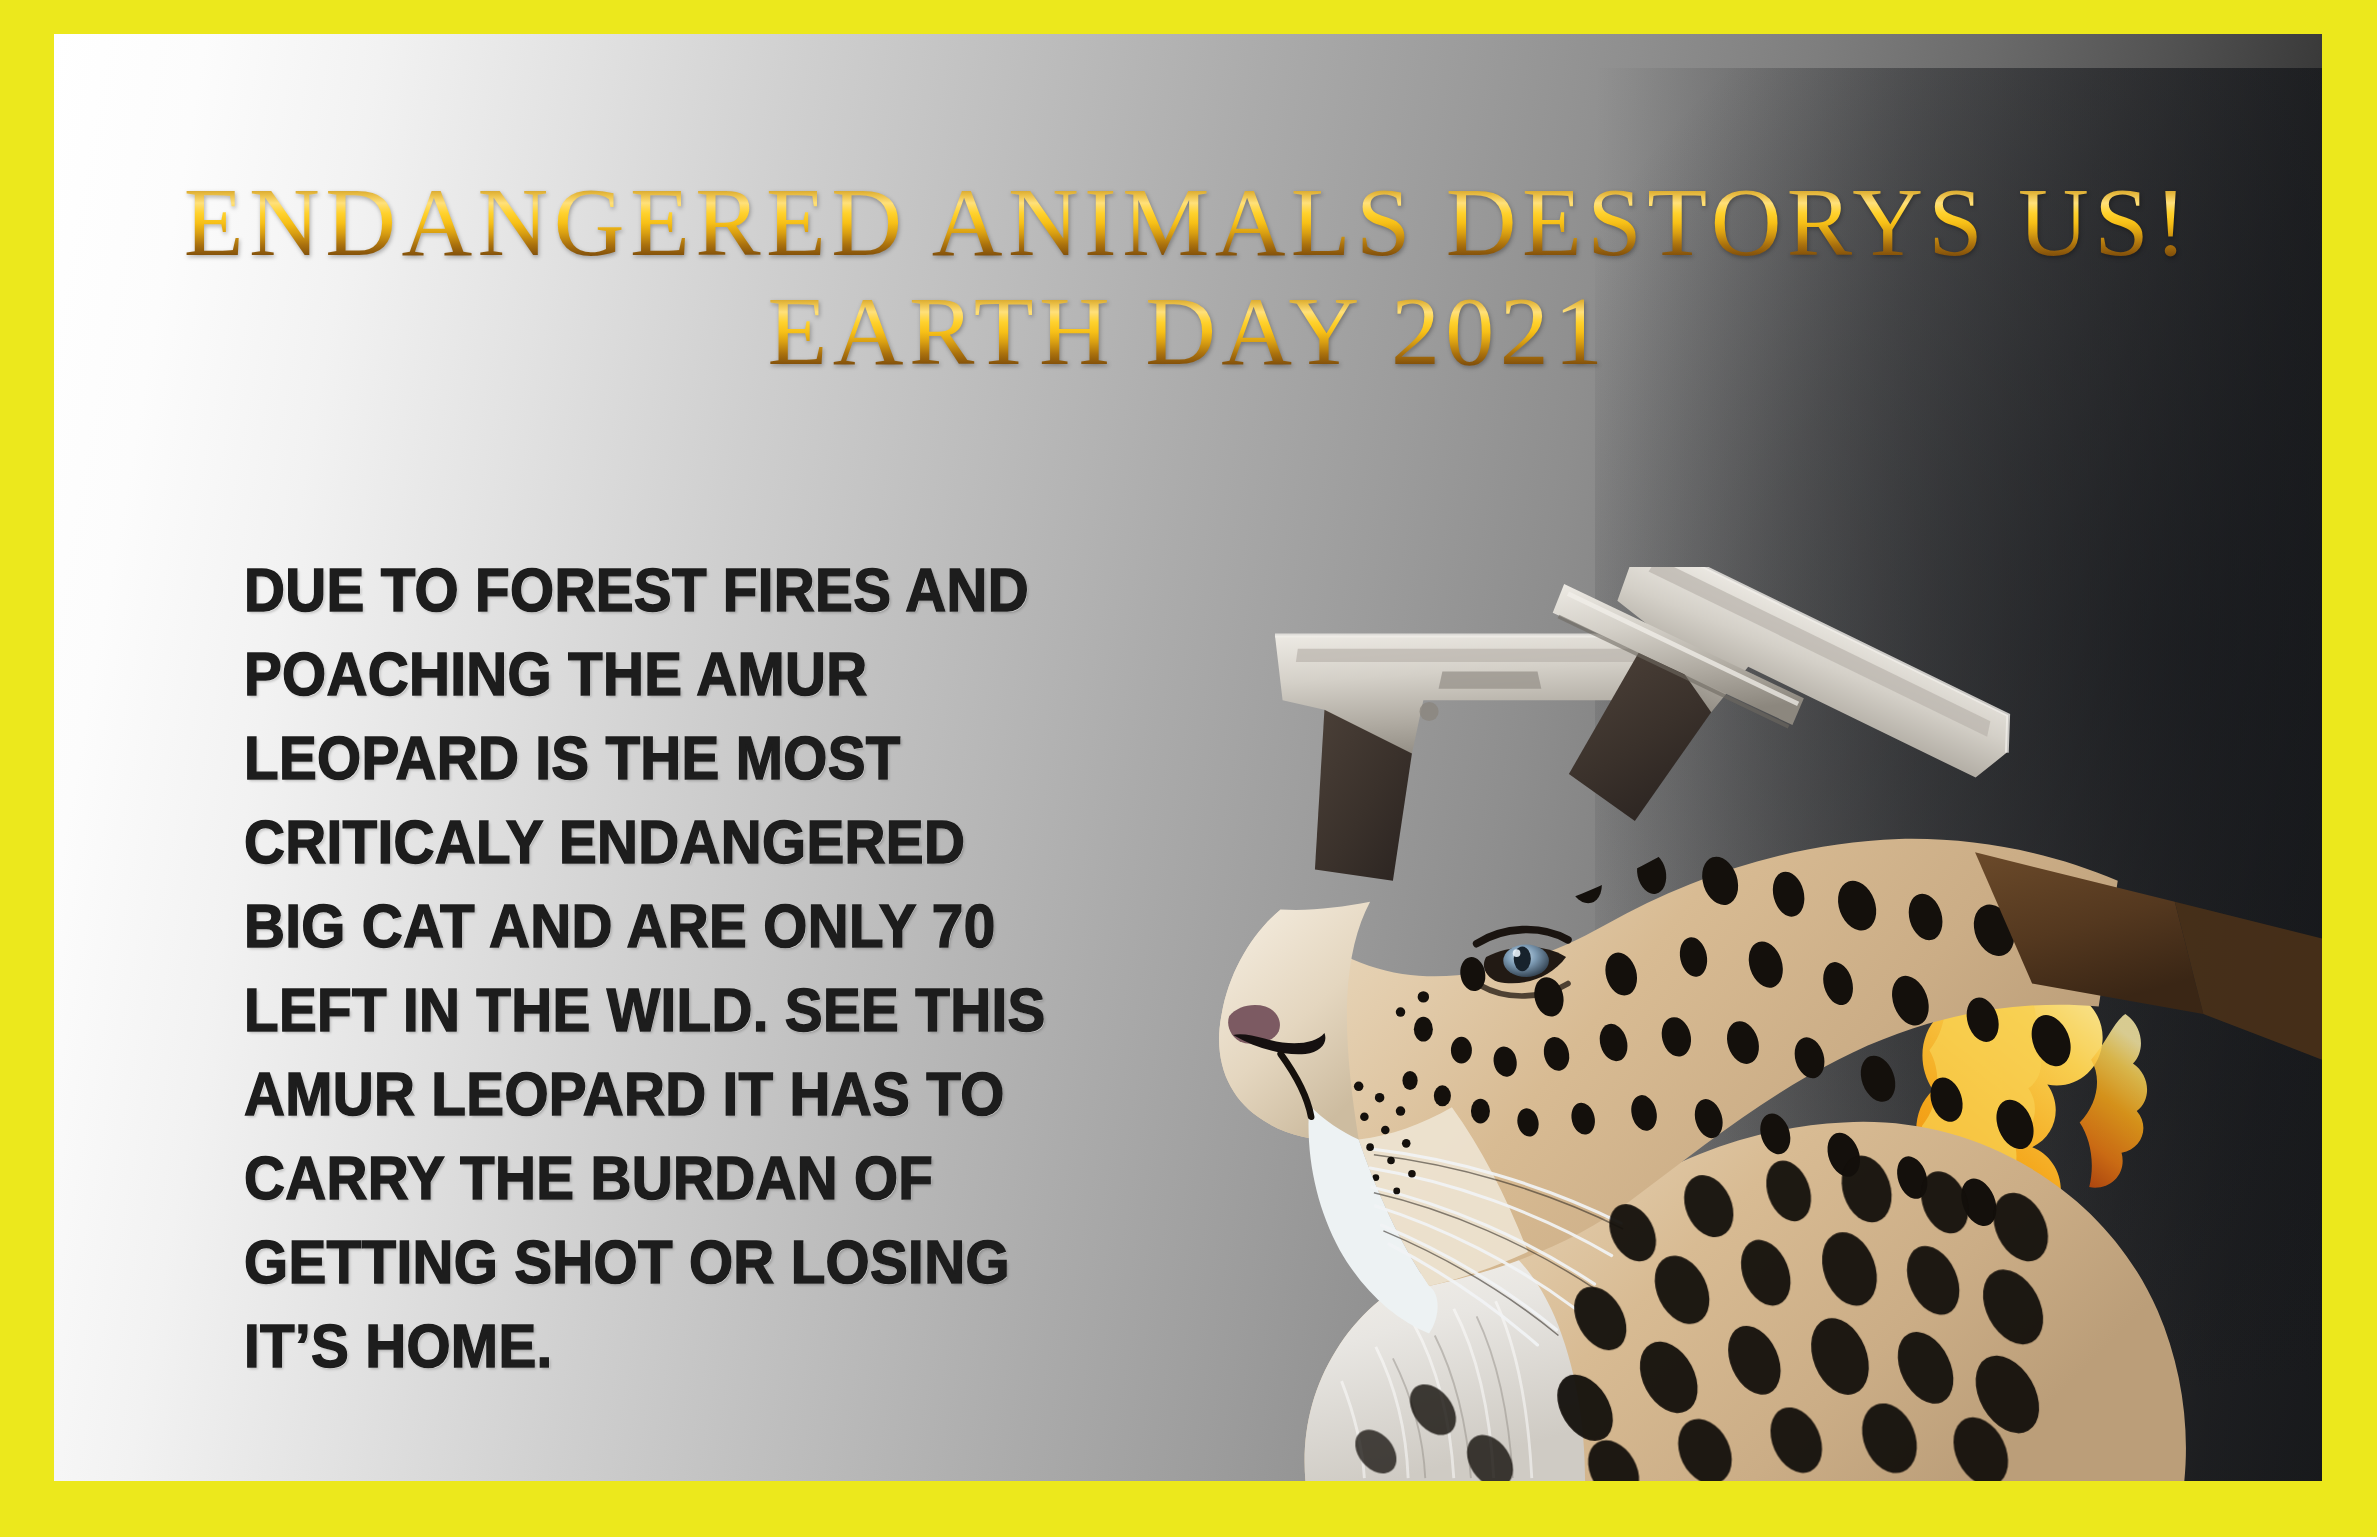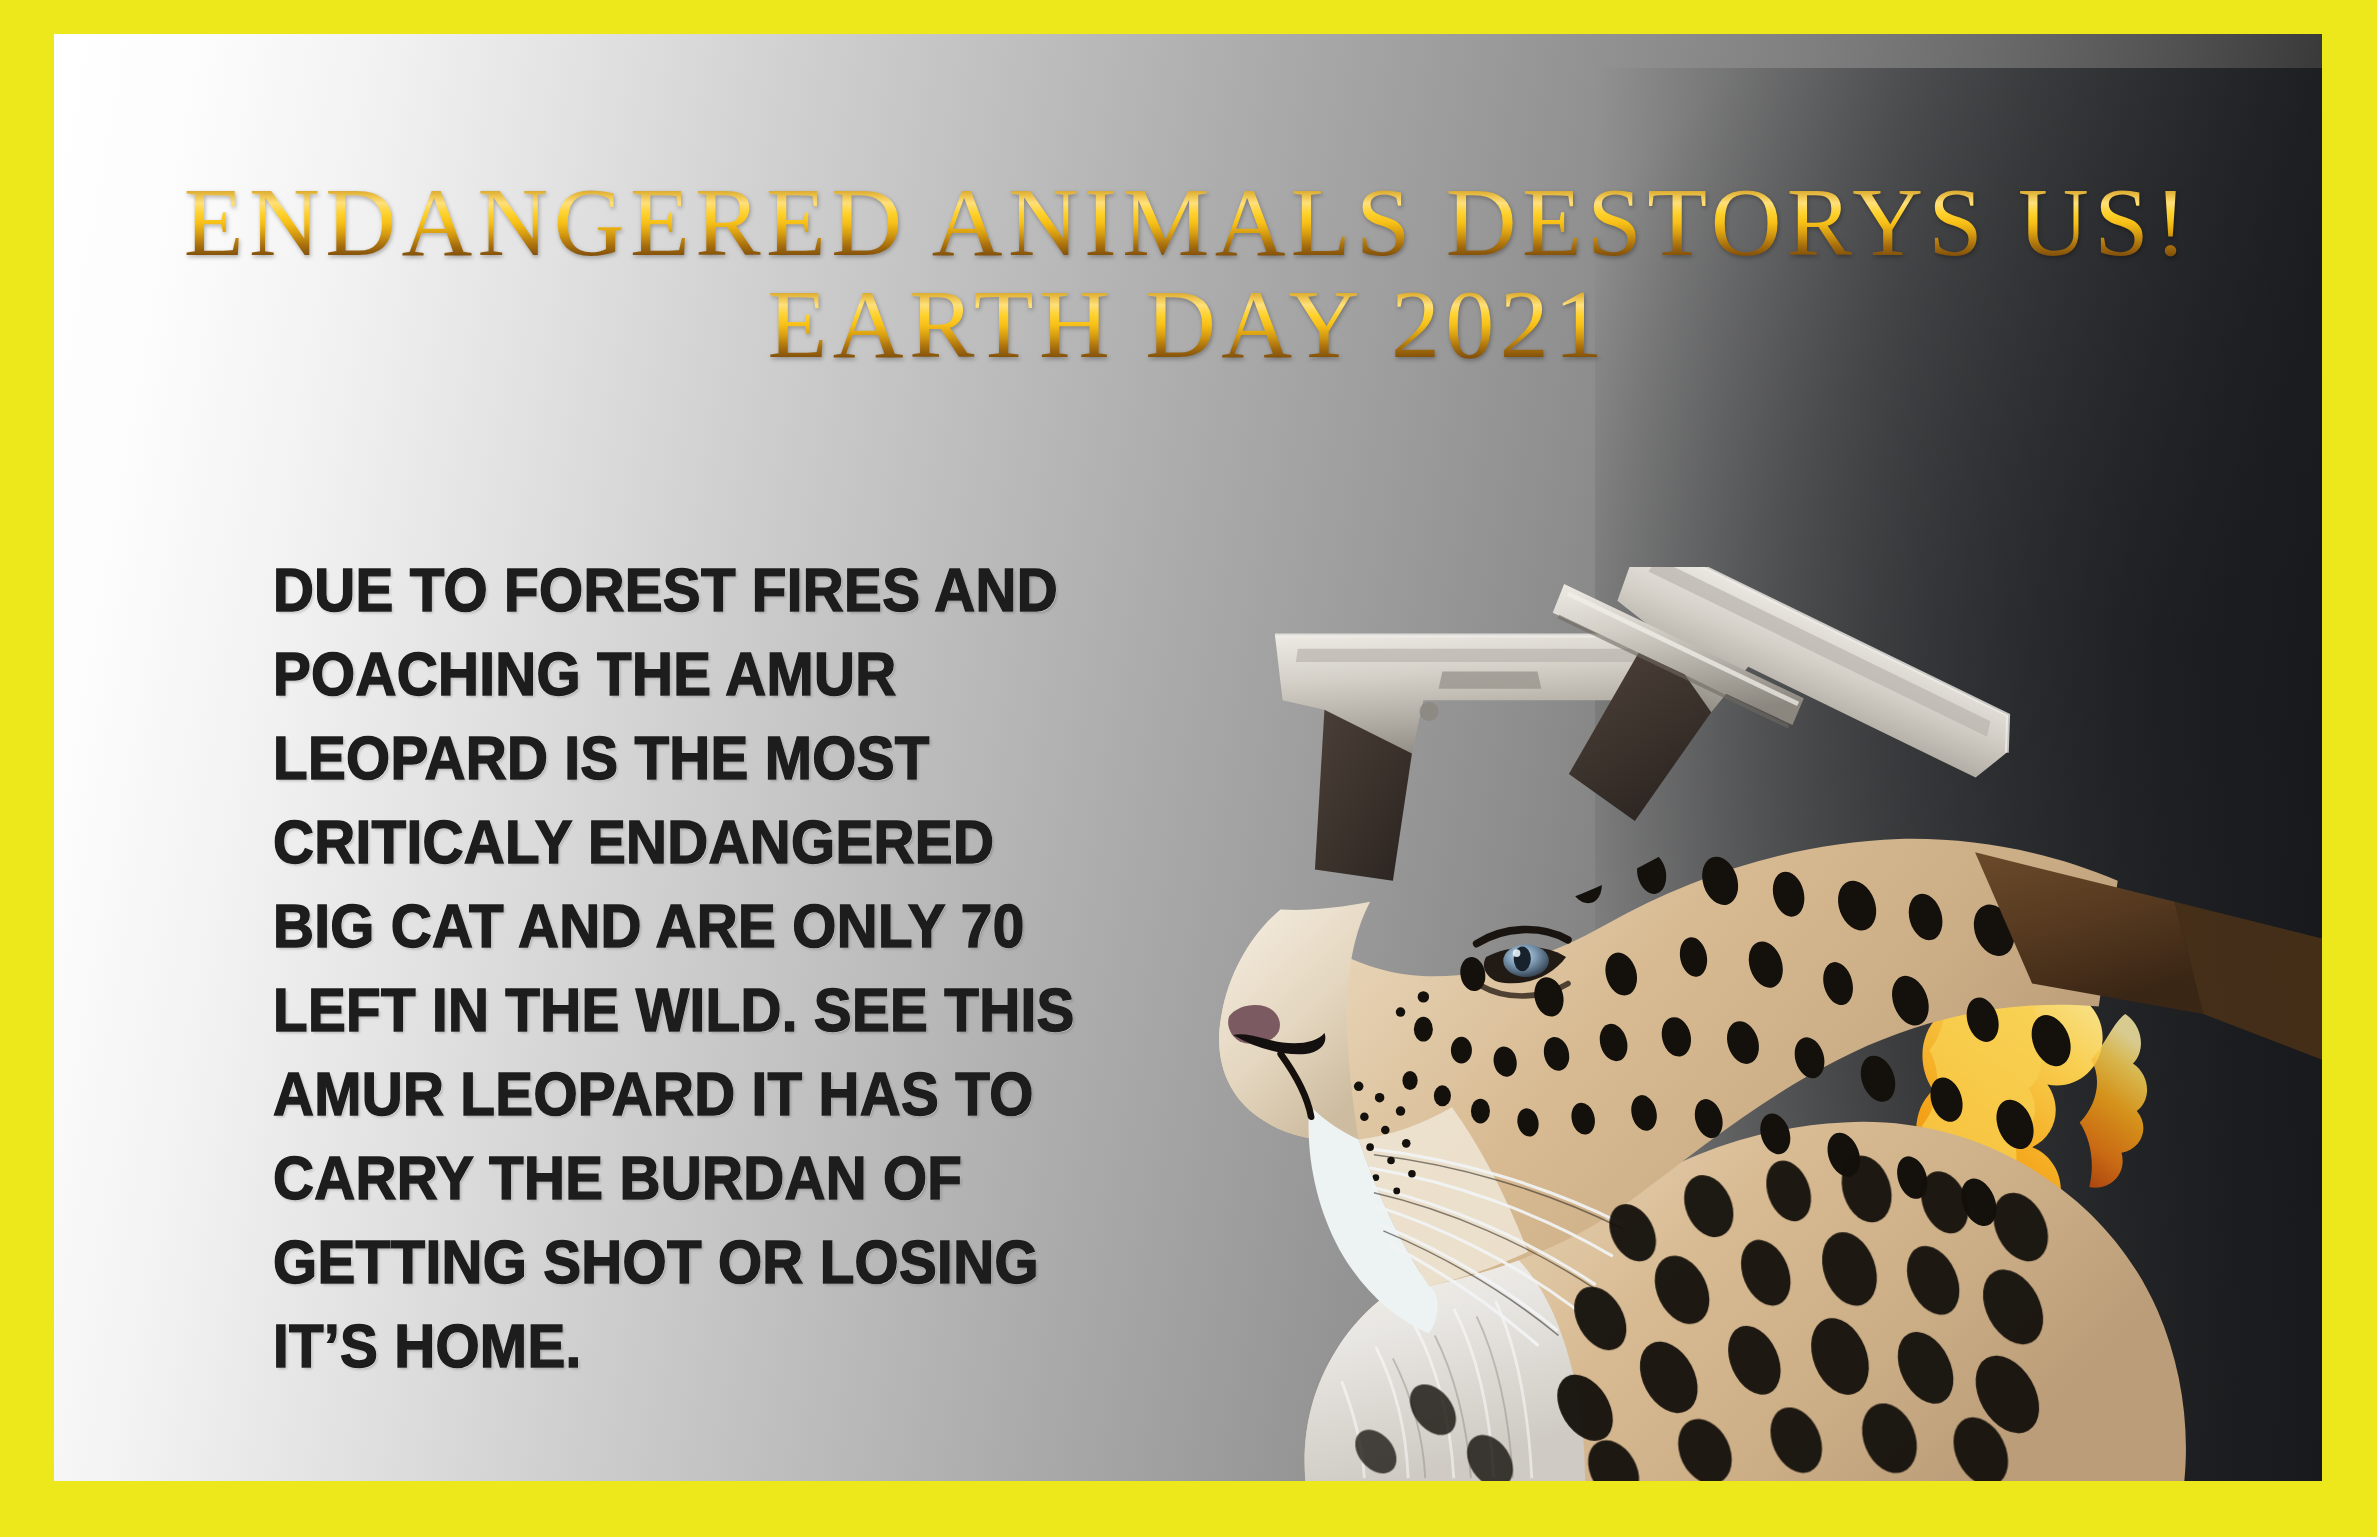--- a/index.html
+++ b/index.html
@@ -84,29 +84,28 @@
         #7d4c0a 84%,
         #caa046 95%,
         #8a6320 100%);
     -webkit-background-clip: text;
     background-clip: text;
     color: transparent;
     -webkit-text-fill-color: transparent;
     filter: drop-shadow(1.9px 2.9px 1.9px rgba(0,0,0,0.30));
   }
   .title-main { font-size: 98px; }
-  .title-sub  { font-size: 98px; margin-top: 2px; }
+  .title-sub  { font-size: 98px; margin-top: 9px; }
 
   
   .body-copy {
     position: absolute;
     left: 190px;
     top: 514px;
     width: 904px;
-    margin-left: 29px;
   }
   .body-line {
     font-family: "Liberation Sans", sans-serif;
     font-weight: 700;
     font-size: 61px;
     line-height: 84px;
     letter-spacing: 0.005em;
     color: #1d1d1d;
     white-space: nowrap;
     transform: scaleX(0.93);

